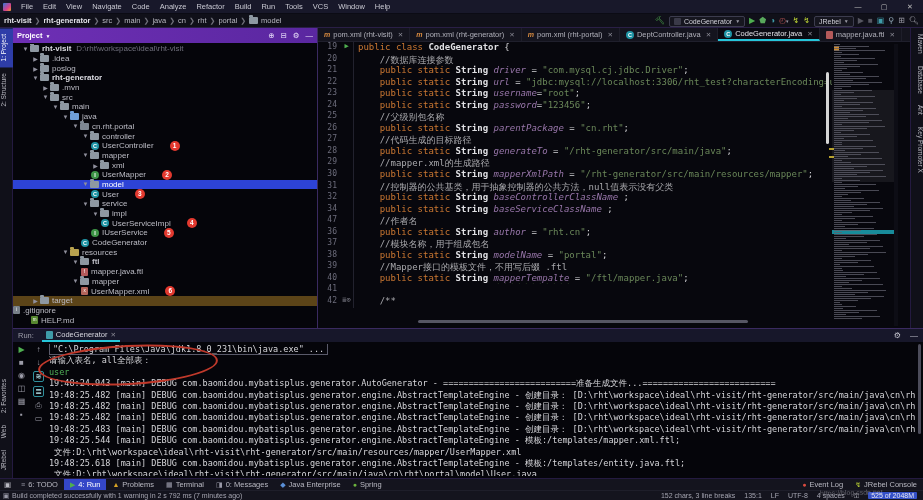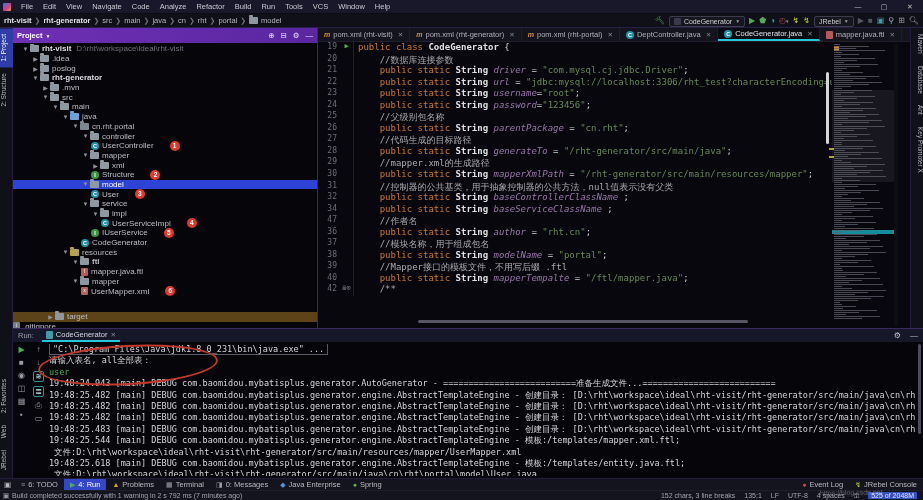--- a/index.html
+++ b/index.html
@@ -300,21 +300,21 @@
           <span class="ti ti-folder"></span>
           <span class="tlabel">mapper</span>
         </div>
         <div class="trow" style="padding-left: 78px;">
           <span class="arrow">▶</span>
           <span class="ti ti-folder"></span>
           <span class="tlabel">xml</span>
         </div>
         <div class="trow" style="padding-left: 78px;">
           <span class="ti ti-iface">I</span>
-          <span class="tlabel">Structure</span>
+          <span class="tlabel">UserMapper</span>
           <span class="badge">2</span>
         </div>
         <div class="trow sel" style="padding-left: 68px;">
           <span class="arrow">▼</span>
           <span class="ti ti-folder"></span>
           <span class="tlabel">model</span>
         </div>
         <div class="trow" style="padding-left: 78px;">
           <span class="ti ti-class">C</span>
           <span class="tlabel">User</span>
@@ -361,21 +361,21 @@
         <div class="trow" style="padding-left: 58px;">
           <span class="arrow">▼</span>
           <span class="ti ti-folder"></span>
           <span class="tlabel">mapper</span>
         </div>
         <div class="trow" style="padding-left: 68px;">
           <span class="ti ti-xml">x</span>
           <span class="tlabel">UserMapper.xml</span>
           <span class="badge">6</span>
         </div>
-        <div class="trow excl" style="padding-left: 33px; margin-top: 16px;">
+        <div class="trow excl" style="padding-left: 18px;">
           <span class="arrow">▶</span>
           <span class="ti ti-folder"></span>
           <span class="tlabel">target</span>
         </div>
         <div class="trow" style="padding-left: 0;">
           <span class="ti ti-git">i</span>
           <span class="tlabel">.gitignore</span>
         </div>
         <div class="trow" style="padding-left: 18px;">
           <span class="ti ti-md">m</span>
@@ -433,20 +433,21 @@
           <div class="cline"><span class="lnum">30</span><span class="gut"></span><span class="ctext"><span class="sk">    public static </span><span class="styp">String </span><span class="sfld">mapperXmlPath</span><span class="sp"> = </span><span class="sstr">"/rht-generator/src/main/resources/mapper"</span><span class="sp">;</span></span></div>
           <div class="cline"><span class="lnum">31</span><span class="gut"></span><span class="ctext"><span class="scmt">    //控制器的公共基类，用于抽象控制器的公共方法，null值表示没有父类</span></span></div>
           <div class="cline"><span class="lnum">32</span><span class="gut"></span><span class="ctext"><span class="sk">    public static </span><span class="styp">String </span><span class="sfld">baseControllerClassName</span><span class="sp"> ;</span></span></div>
           <div class="cline"><span class="lnum">34</span><span class="gut"></span><span class="ctext"><span class="sk">    public static </span><span class="styp">String </span><span class="sfld">baseServiceClassName</span><span class="sp"> ;</span></span></div>
           <div class="cline"><span class="lnum">47</span><span class="gut"></span><span class="ctext"><span class="scmt">    //作者名</span></span></div>
           <div class="cline"><span class="lnum">36</span><span class="gut"></span><span class="ctext"><span class="sk">    public static </span><span class="styp">String </span><span class="sfld">author</span><span class="sp"> = </span><span class="sstr">"rht.cn"</span><span class="sp">;</span></span></div>
           <div class="cline"><span class="lnum">37</span><span class="gut"></span><span class="ctext"><span class="scmt">    //模块名称，用于组成包名</span></span></div>
           <div class="cline"><span class="lnum">38</span><span class="gut"></span><span class="ctext"><span class="sk">    public static </span><span class="styp">String </span><span class="sfld">modelName</span><span class="sp"> = </span><span class="sstr">"portal"</span><span class="sp">;</span></span></div>
           <div class="cline"><span class="lnum">39</span><span class="gut"></span><span class="ctext"><span class="scmt">    //Mapper接口的模板文件，不用写后缀 .ftl</span></span></div>
           <div class="cline"><span class="lnum">40</span><span class="gut"></span><span class="ctext"><span class="sk">    public static </span><span class="styp">String </span><span class="serr">mapperTempalte</span><span class="sp"> = </span><span class="sstr">"/ftl/mapper.java"</span><span class="sp">;</span></span></div>
+          <div class="cline"><span class="lnum">41</span><span class="gut"></span><span class="ctext"><span class="sp"></span></span></div>
           <div class="cline"><span class="lnum">42</span><span class="gut">≣⊙</span><span class="ctext"><span class="scmt">    /**</span></span></div>
         </div>
       <div id="hscroll"></div>
     </div>
     <div id="minimap">
       <div id="mm-view"></div>
       <div id="mm-cur"></div>
       <div id="mm-thumb"></div>
       <div id="mm-mark-top"></div>
       <div class="mm-dash" style="top:104px"></div>

